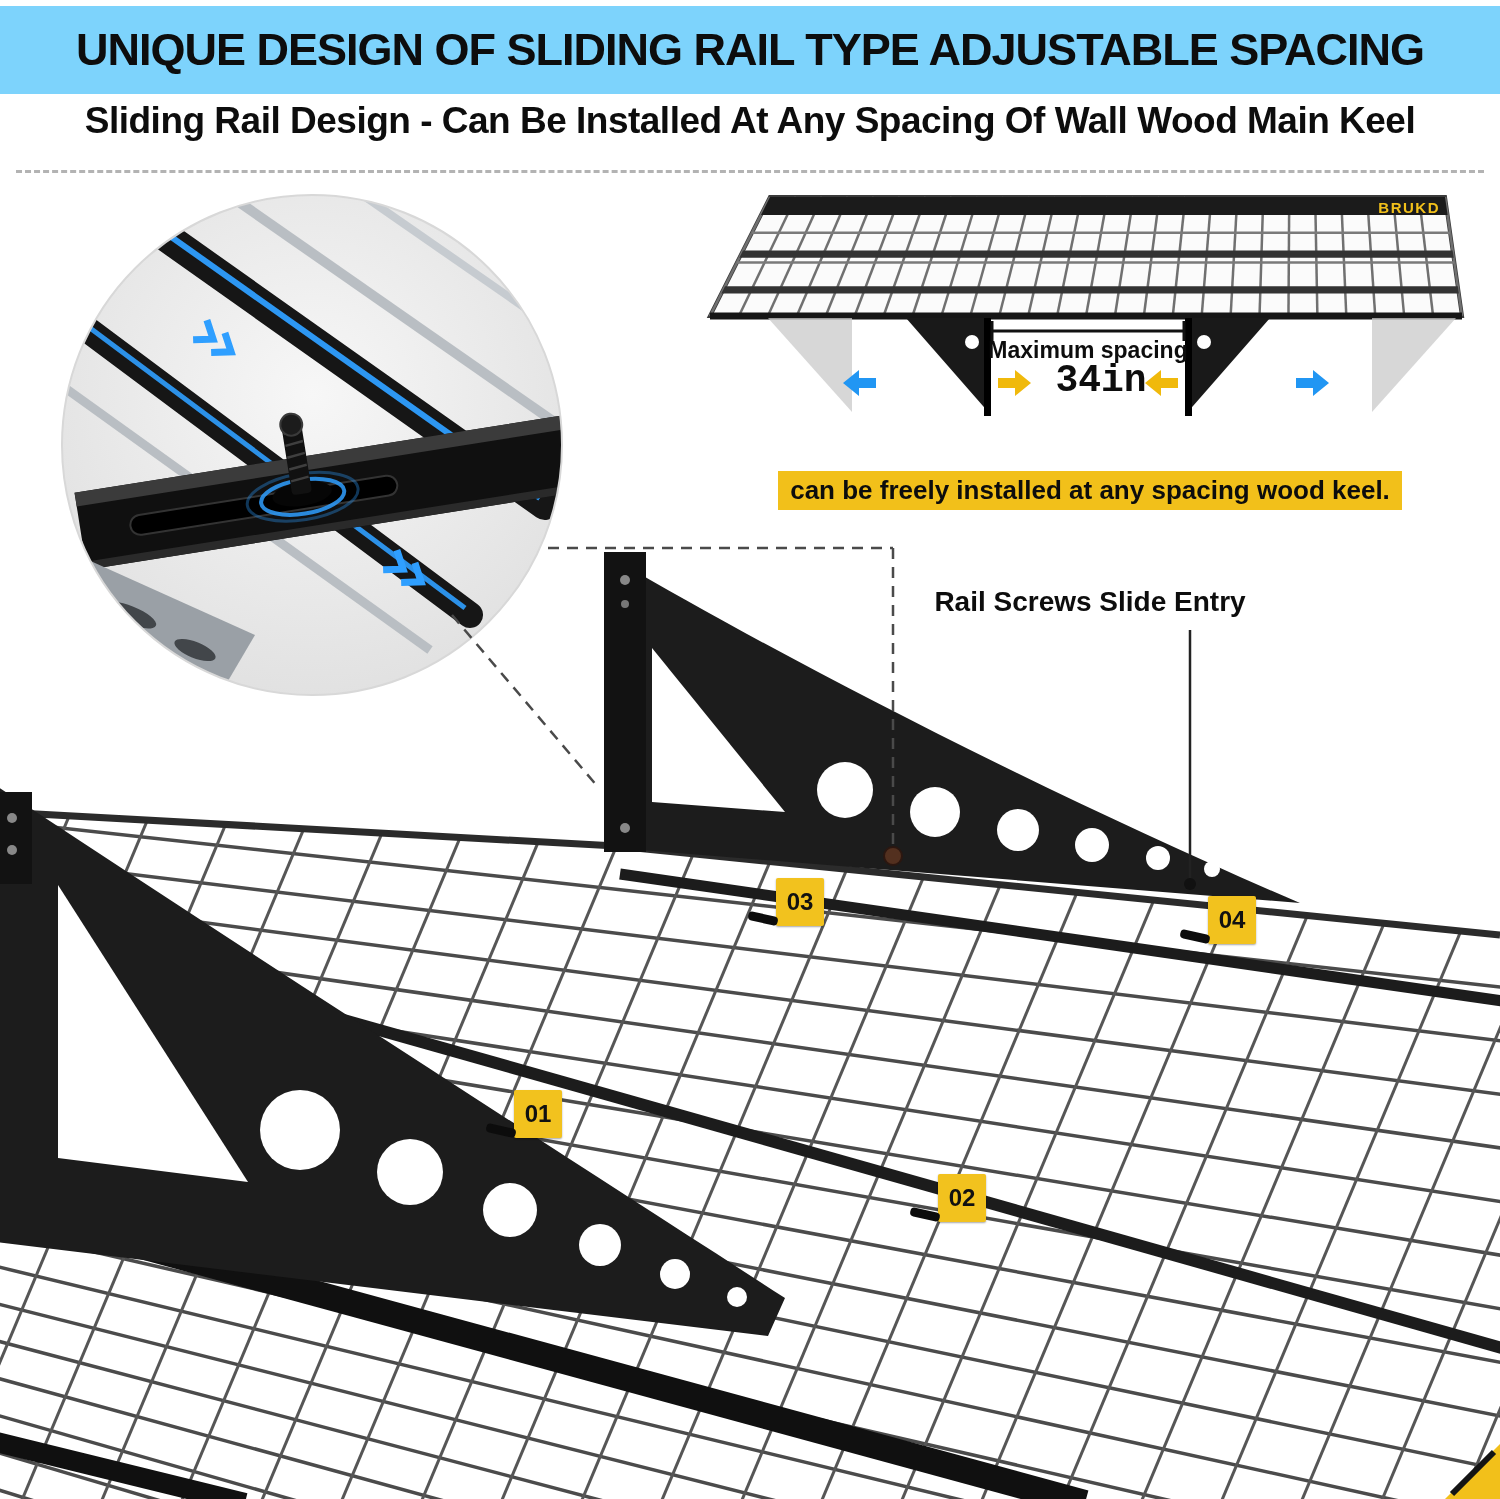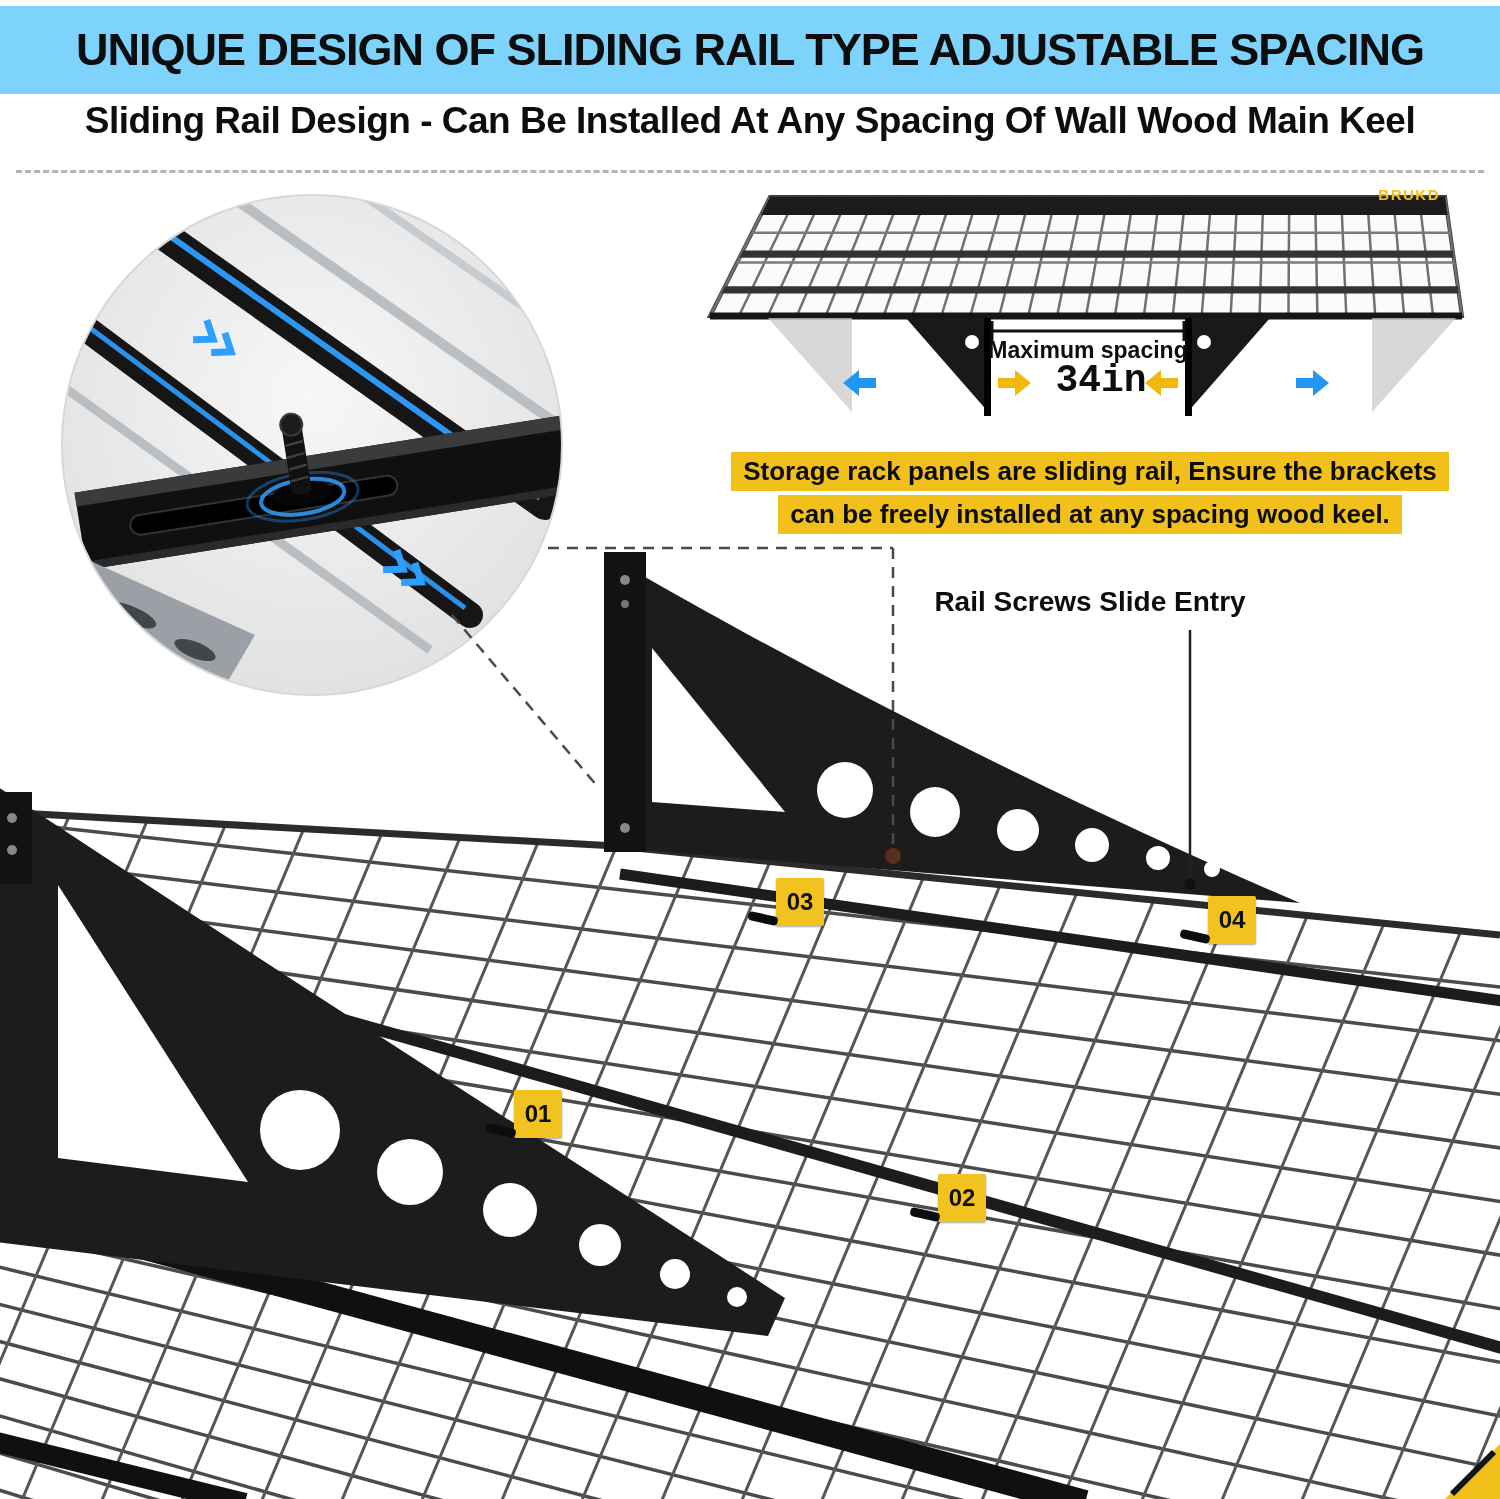--- a/index.html
+++ b/index.html
@@ -12,21 +12,21 @@
     display:flex;align-items:center;justify-content:center;z-index:2;
   }
   .banner h1{margin:0;font-size:45px;font-weight:800;letter-spacing:-1px;white-space:nowrap;}
   .subtitle{
     position:absolute;top:100px;left:0;width:1500px;text-align:center;margin:0;
     font-size:37px;font-weight:700;letter-spacing:-0.5px;white-space:nowrap;z-index:2;
   }
   .separator{position:absolute;top:170px;left:16px;width:1468px;border-top:3px dashed #b3b3b3;z-index:2;}
   svg.gfx{position:absolute;left:0;top:0;z-index:1;}
   .overlay{position:absolute;z-index:3;}
-  .brand{left:1300px;top:186px;width:140px;text-align:right;font-size:15px;font-weight:700;
+  .brand{left:1300px;top:199px;width:140px;text-align:right;font-size:15px;font-weight:700;
          letter-spacing:1.5px;color:#F2C01A;}
   .spacing-label{left:938px;top:337px;width:300px;text-align:center;font-size:23px;font-weight:700;}
   .spacing-value{left:1001px;top:359px;width:200px;text-align:center;font-size:38px;font-weight:800;font-family:Liberation Mono, monospace;}
   .note{left:700px;top:450px;width:780px;text-align:center;line-height:1.2;}
   .note span{display:inline-block;background:#F2C01A;padding:4px 12px;font-size:26px;font-weight:700;margin:2px 0;white-space:nowrap;}
   .callout{left:925px;top:586px;width:330px;text-align:center;font-size:28px;font-weight:700;white-space:nowrap;}
   .marker{
     width:48px;height:48px;background:#F2C21E;border-radius:2px;
     display:flex;align-items:center;justify-content:center;
     font-size:24px;font-weight:700;color:#111;box-shadow:0 1px 2px rgba(0,0,0,.35);
@@ -275,21 +275,21 @@
     <polygon points="1500,1444 1556,1500 1500,1556 1444,1500" fill="#F2C01A"></polygon>
     <line x1="1494" y1="1452" x2="1452" y2="1494" stroke="#141414" stroke-width="6"></line>
   </g>
 </svg>
 
 <div class="overlay brand">BRUKD</div>
 <div class="overlay spacing-label">Maximum spacing</div>
 <div class="overlay spacing-value">34in</div>
 
 <div class="overlay note">
-  <span>Storage rack panels are sliding rail, Ensure the brackets</span><br>
+  <br>
   <span>can be freely installed at any spacing wood keel.</span>
 </div>
 
 <div class="overlay callout">Rail Screws Slide Entry</div>
 
 <div class="overlay marker" style="left:514px;top:1090px;">01</div>
 <div class="overlay marker" style="left:938px;top:1174px;">02</div>
 <div class="overlay marker" style="left:776px;top:878px;">03</div>
 <div class="overlay marker" style="left:1208px;top:896px;">04</div>
 

